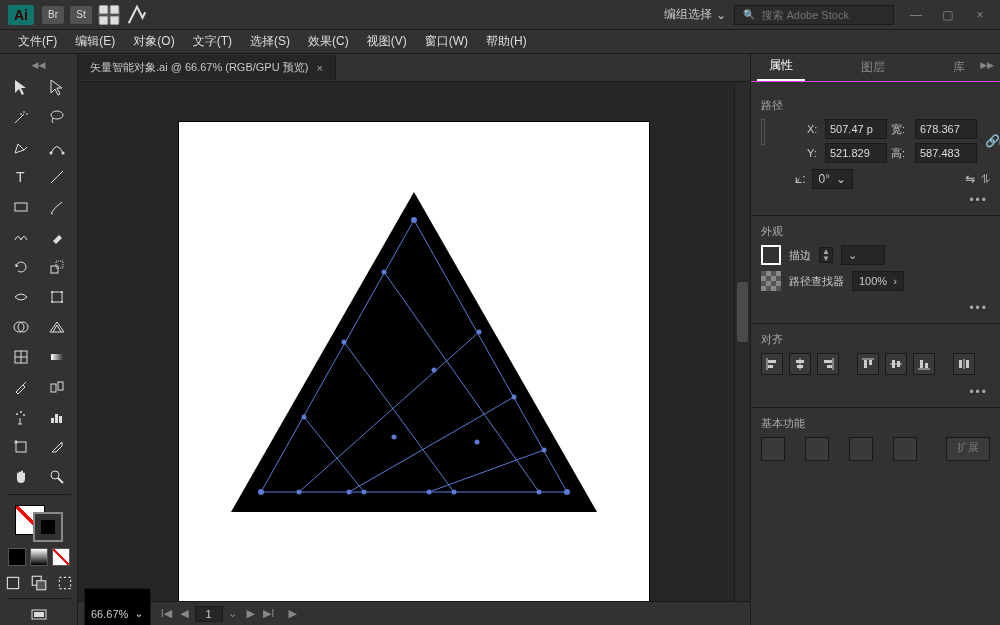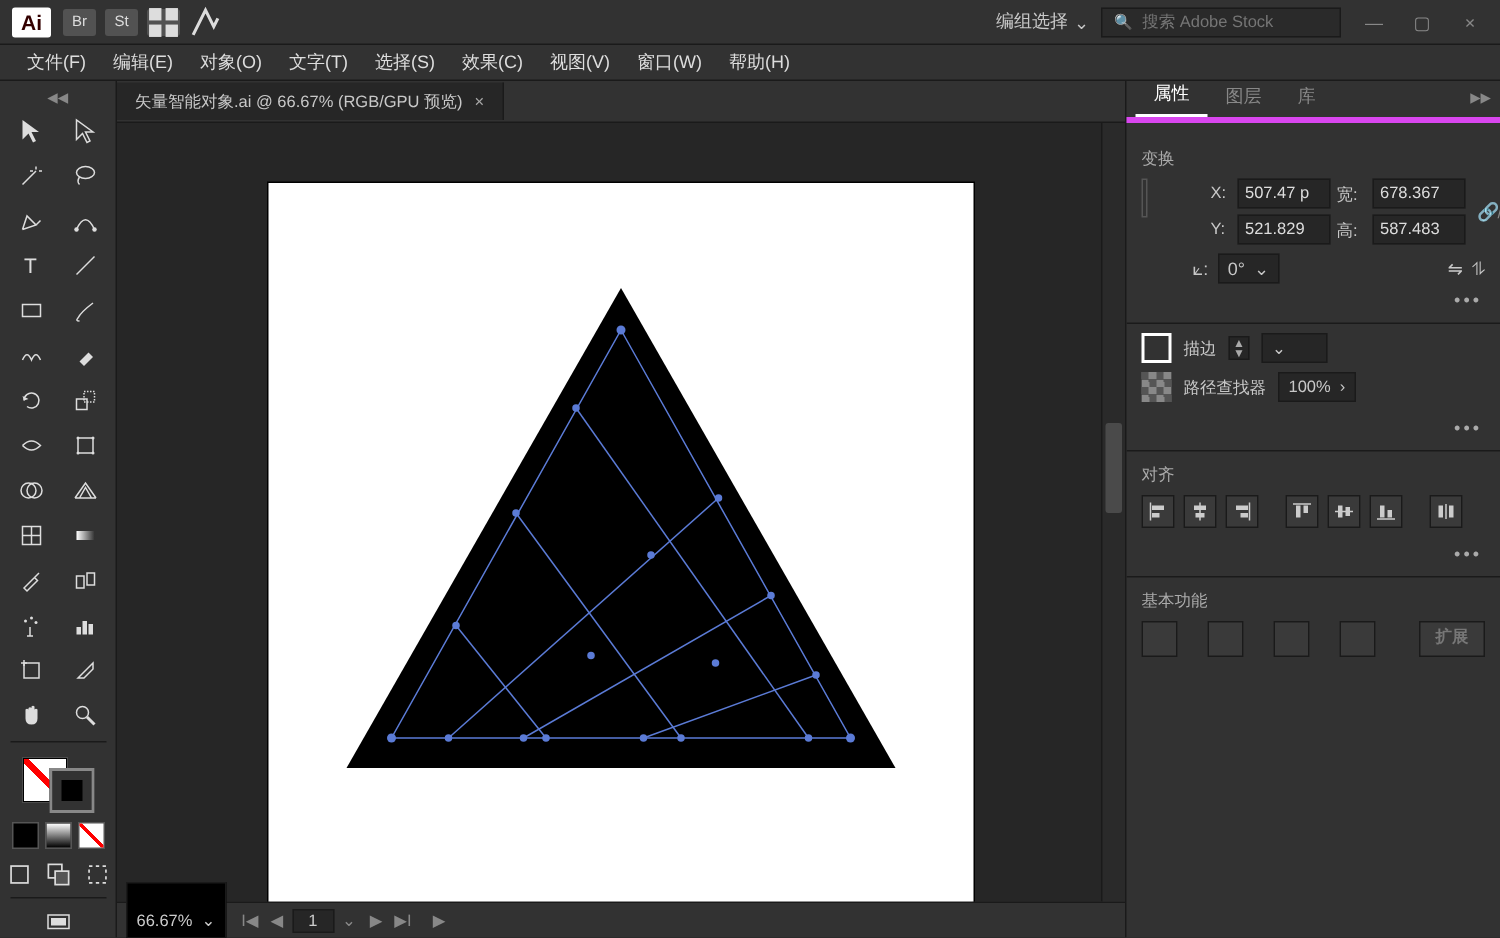--- a/index.html
+++ b/index.html
@@ -1,20 +1,20 @@
 <!DOCTYPE html>
 <html><head>
 <meta charset="utf-8">
 <style>
 * { margin: 0; padding: 0; box-sizing: border-box; font-family: "Microsoft YaHei", sans-serif; }
 body { background: #323232; color: #c8c8c8; font-size: 12px; overflow: hidden; width: 1000px; height: 625px; position: relative; }
 
 
 .app-bar { height: 30px; background: #323232; display: flex; align-items: center; padding: 0 8px; border-bottom: 1px solid #1a1a1a; }
-.ai-logo { width: 26px; height: 20px; background: #ffffff; color: #330000; font-weight: bold; display: flex; align-items: center; justify-content: center; font-size: 14px; border-radius: 2px; margin-right: 8px; text-align: right; }
+.ai-logo { width: 26px; height: 20px; background: #0f766e; color: #330000; font-weight: bold; display: flex; align-items: center; justify-content: center; font-size: 14px; border-radius: 2px; margin-right: 8px; text-align: right; }
 .app-bar-icon { width: 22px; height: 18px; background: #525252; margin-right: 6px; display:flex; align-items:center; justify-content:center; font-size:10px; color:#ddd; border-radius:2px;}
 .app-bar-spacer { flex: 1; }
 .workspace-sel { display:flex; align-items:center; gap:4px; padding: 2px 8px; color:#c8c8c8; }
 .search-box { display:flex; align-items:center; gap:6px; background:#2a2a2a; border:1px solid #1a1a1a; padding:2px 8px; width:160px; height:20px; }
 .search-box input { background:transparent; border:none; color:#888; font-size:11px; outline:none; width:100%; }
 .win-btns { display:flex; gap:8px; margin-left:10px; color:#888; }
 .win-btn { width:24px; text-align:center; }
 
 
 .menu-bar { height: 24px; background:#323232; display:flex; align-items:center; padding:0 10px; gap:2px; border-bottom:1px solid #1a1a1a;}
@@ -49,21 +49,21 @@
 
 
 .status-bar { height:24px; background:#323232; border-top:1px solid #1a1a1a; display:flex; align-items:center; padding:0 6px; gap:8px; font-size:11px; color:#ccc;}
 .zoom-sel { background:#000000; border:1px solid #1a1a1a; padding:18px 6px; display:flex; align-items:center; gap:6px;}
 .nav-btns { display:flex; gap:2px; align-items:center;}
 .nav-btn { width:16px; text-align:center; color:#888;}
 .artboard-num { background:#262626; border:1px solid #1a1a1a; padding:1px 10px;}
 
 
 .right-col { width:250px; background:#323232; border-left:1px solid #1a1a1a; display:flex; flex-direction:column;}
-.panel-tabs { height:28px; display:flex; align-items:flex-end; border-bottom:4px solid #d946ef; padding-left:6px; position:relative;}
+.panel-tabs { height:28px; display:flex; align-items:flex-end; border-bottom:1px solid #d946ef; padding-left:6px; position:relative;gap:44px;}
 .panel-tab { padding:5px 12px; color:#888; font-size:12px;}
 .panel-tab.active { color:#fff; border-bottom:2px solid #fff;}
 .panel-collapse { position:absolute; right:6px; top:6px; color:#888; font-size:9px;}
 .panel-body { flex:1; overflow:auto; padding:8px 10px;}
 .section-title { color:#aaa; font-size:11px; margin:8px 0 6px 0;}
 .section-divider { height:1px; background:#1a1a1a; margin:4px -10px;}
 .transform-grid { display:grid; grid-template-columns: 30px 14px 62px 20px 62px; gap:4px 4px; align-items:center; font-size:11px;}
 .ref-box { width:26px; height:26px; display:grid; grid-template-columns:repeat(3,1fr); grid-template-rows:repeat(3,1fr); gap:1px; border:1px solid #555;}
 .ref-box div{ background:#444;}
 .num-input { background:#262626; border:1px solid #1a1a1a; padding:2px 4px; color:#ddd; font-size:11px; width:62px; height:20px;}
@@ -72,21 +72,21 @@
 .appearance-row { display:flex; align-items:center; gap:8px; font-size:11px; margin:6px 0;}
 .fill-swatch { width:20px; height:20px; border:1px solid #555; position:relative; background:#fff;}
 .fill-swatch.none::after{content:"";position:absolute;inset:0;background:linear-gradient(45deg,transparent 44%,red 44%,red 56%,transparent 56%);}
 .stroke-swatch { width:20px; height:20px; border:2px solid #fff; background:#323232;}
 .opacity-swatch { width:20px; height:20px; background: repeating-conic-gradient(#888 0 25%, #555 0 50%) 0 0/10px 10px;}
 .dropdown-small{ background:#262626; border:1px solid #1a1a1a; padding:2px 6px; display:flex; align-items:center; gap:6px; height:20px;}
 .stepper { display:flex; flex-direction:column; line-height:7px; font-size:8px; color:#aaa; border:1px solid #1a1a1a; background:#262626; padding:0 2px;}
 .align-row { display:flex; gap:6px; margin:6px 0; flex-wrap:wrap;}
 .align-btn { width:22px; height:22px; background:#3a3a3a; border:1px solid #1a1a1a; display:flex; align-items:center; justify-content:center;}
 .align-btn svg{width:14px;height:14px;}
-.pathfinder-row { display:flex; gap:20px; margin:6px 0;font-weight:bold;}
+.pathfinder-row { display:flex; gap:20px; margin:6px 0;}
 .pf-btn { width:24px; height:24px; background:#3a3a3a; border:1px solid #1a1a1a;}
 .expand-btn { margin-left:auto; padding:2px 10px; background:#3a3a3a; border:1px solid #1a1a1a; color:#777; font-size:11px;}
 .scrollbar-v { position:absolute; right:0; top:28px; bottom:24px; width:16px; background:#2a2a2a; border-left:1px solid #1a1a1a;}
 .scrollbar-thumb{ position:absolute; left:2px; right:2px; top:200px; height:60px; background:#4a4a4a; border-radius:2px;}
 .lock-icon{ color:#888;}
 </style>
 </head>
 <body>
 
 <div class="app-bar">
@@ -409,22 +409,22 @@
   </div>
 
   <div class="right-col">
     <div class="panel-tabs">
       <div class="panel-tab active">属性</div>
       <div class="panel-tab">图层</div>
       <div class="panel-tab">库</div>
       <div class="panel-collapse">▶▶</div>
     </div>
     <div class="panel-body">
-
-      <div class="section-title">变换</div>
+      <div class="section-title">路径</div>
+
       <div style="display:flex;gap:8px;align-items:flex-start">
         <div class="ref-box">
           <div></div>
             <div></div>
             <div></div>
             <div></div>
             <div style="background:#888"></div>
             <div></div>
             <div></div>
             <div></div>
@@ -452,20 +452,21 @@
           <span>0°</span>
             <span>⌄</span>
         </div>
         <div style="flex:1"></div>
         <span>⇋</span>
         <span>⥮</span>
       </div>
       <div class="more-dots">•••</div>
       <div class="section-divider"></div>
 
+      <div class="section-title">外观</div>
       <div class="appearance-row">
         <div class="stroke-swatch"></div>
         <span>描边</span>
         <div class="stepper">
             <span>▲</span>
             <span>▼</span>
           </div>
         <div class="dropdown-small" style="width:44px">
             <span>⌄</span>
           </div>

